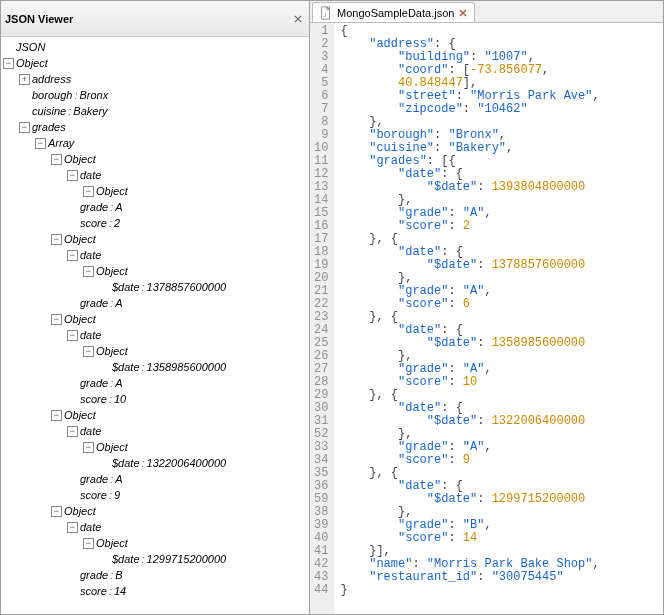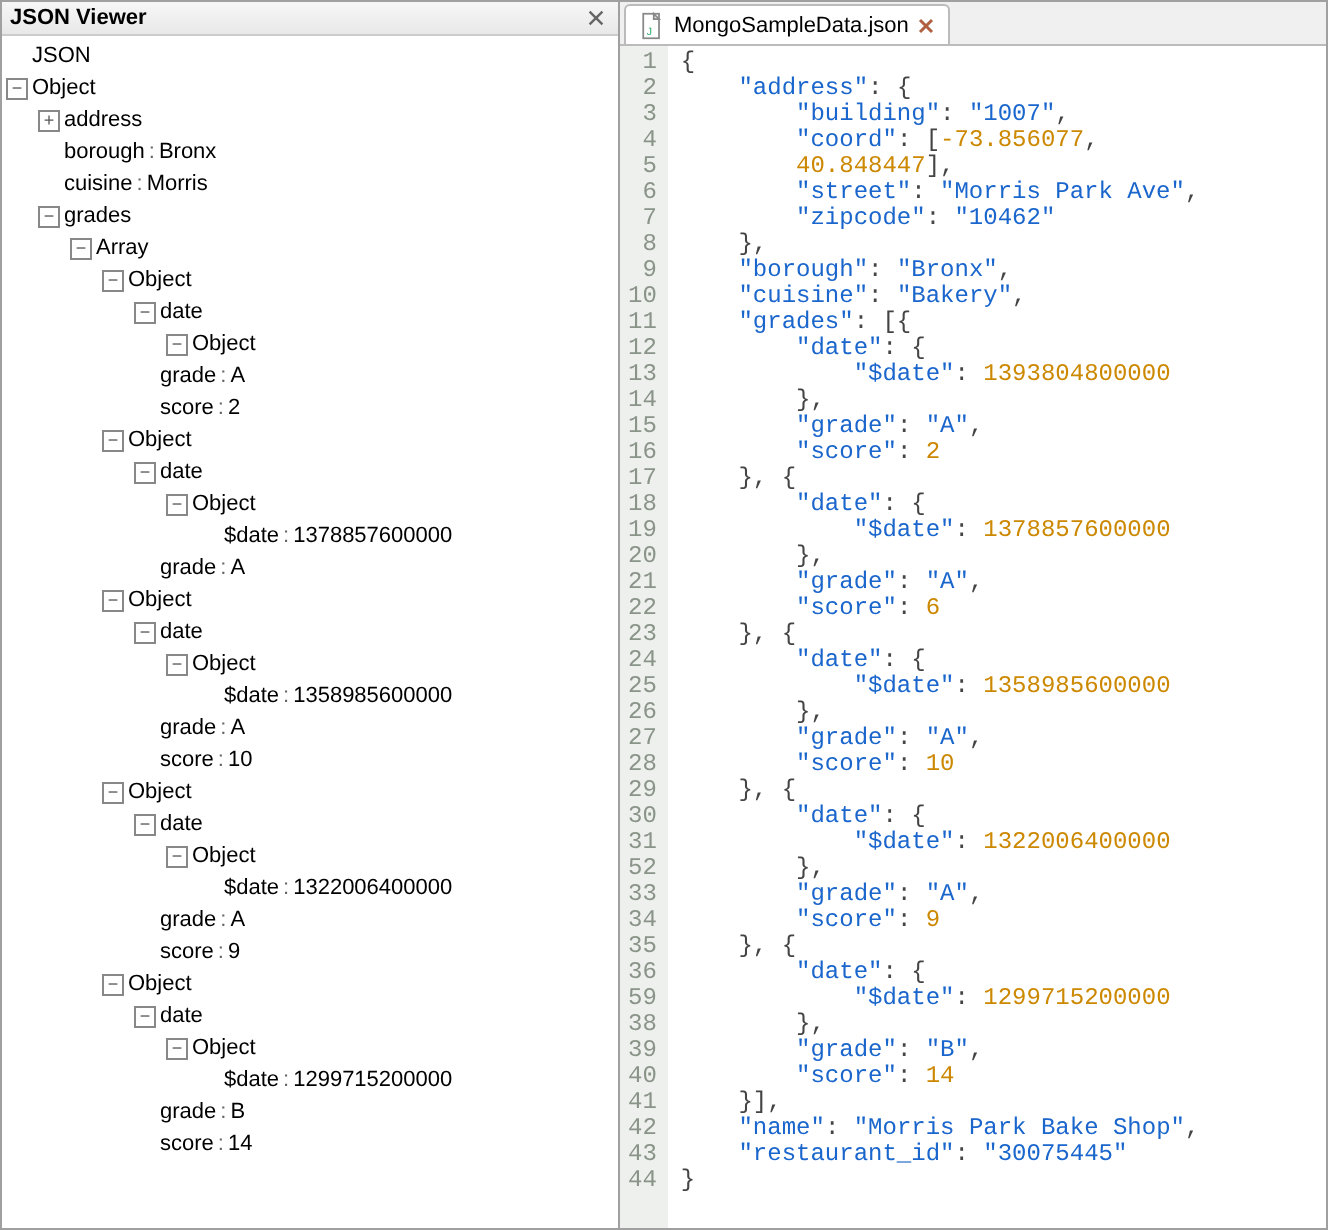--- a/index.html
+++ b/index.html
@@ -1,26 +1,26 @@
 <!DOCTYPE html>
 <html><head>
 <meta charset="utf-8">
 <style>
 * { margin:0; padding:0; box-sizing:border-box; }
 body { font-family: Tahoma, Verdana, sans-serif; font-size:11px; background:#fff; color:#000; width:664px; height:615px; overflow:hidden; }
 .app { display:flex; width:100%; height:100%; }
 .left-panel { width:310px; border:1px solid #a0a0a0; display:flex; flex-direction:column; background:#fff; }
-.panel-header { height:17px; background:linear-gradient(#f7f7f7,#e8e8e8); border-bottom:1px solid #ccc; display:flex; align-items:center; padding:0 4px; font-size:11px; font-weight:bold; }
+.panel-header { height:36px; background:linear-gradient(#f7f7f7,#e8e8e8); border-bottom:1px solid #ccc; display:flex; align-items:center; padding:0 4px; font-size:11px; font-weight:bold; }
 .panel-header .title { flex:1; }
 .close-btn { width:14px; height:14px; display:flex; align-items:center; justify-content:center; font-size:10px; color:#555; cursor:pointer; }
 .tree { overflow:auto; flex:1; padding:2px 0; line-height:16px; }
 .tree ul { list-style:none; padding-left:16px; }
 .tree > ul { padding-left:2px; }
 .tree li { white-space:nowrap; }
-.node { display:flex; align-items:center; height:16px; }
+.node { display:flex; align-items:center; height:16px;font-style:italic; }
 .toggle { width:11px; height:11px; border:1px solid #888; display:inline-flex; align-items:center; justify-content:center; font-size:9px; line-height:1; margin-right:2px; cursor:pointer; background:#fff; color:#555; }
 .toggle.empty { border:none; background:transparent; }
 .key { color:#000; }
 .sep { color:#666; margin:0 2px; }
 .val { color:#000; }
 
 .right-panel { flex:1; display:flex; flex-direction:column; border:1px solid #a0a0a0; border-left:none; }
 .tabbar { height:22px; display:flex; align-items:flex-end; padding:2px 2px 0 2px; background:#f0f0f0; border-bottom:1px solid #bbb; }
 .tab { display:flex; align-items:center; height:20px; padding:0 6px; background:#fff; border:1px solid #bbb; border-bottom:none; border-radius:3px 3px 0 0; font-size:11px; gap:4px; }
 .tab-icon { width:14px; height:14px; }
@@ -71,21 +71,21 @@
               </li>
               <li>
                 <div class="node">
                   <span class="toggle empty"></span>
                   <span><span class="key">borough</span><span class="sep">:</span><span class="val">Bronx</span></span>
                 </div>
               </li>
               <li>
                 <div class="node">
                   <span class="toggle empty"></span>
-                  <span><span class="key">cuisine</span><span class="sep">:</span><span class="val">Morris</span></span>
+                  <span><span class="key">cuisine</span><span class="sep">:</span><span class="val">Bakery</span></span>
                 </div>
               </li>
               <li>
                 <div class="node">
                   <span class="toggle">−</span>
                   <span><span class="key">grades</span></span>
                 </div>
                 <ul>
                   <li>
                     <div class="node">

